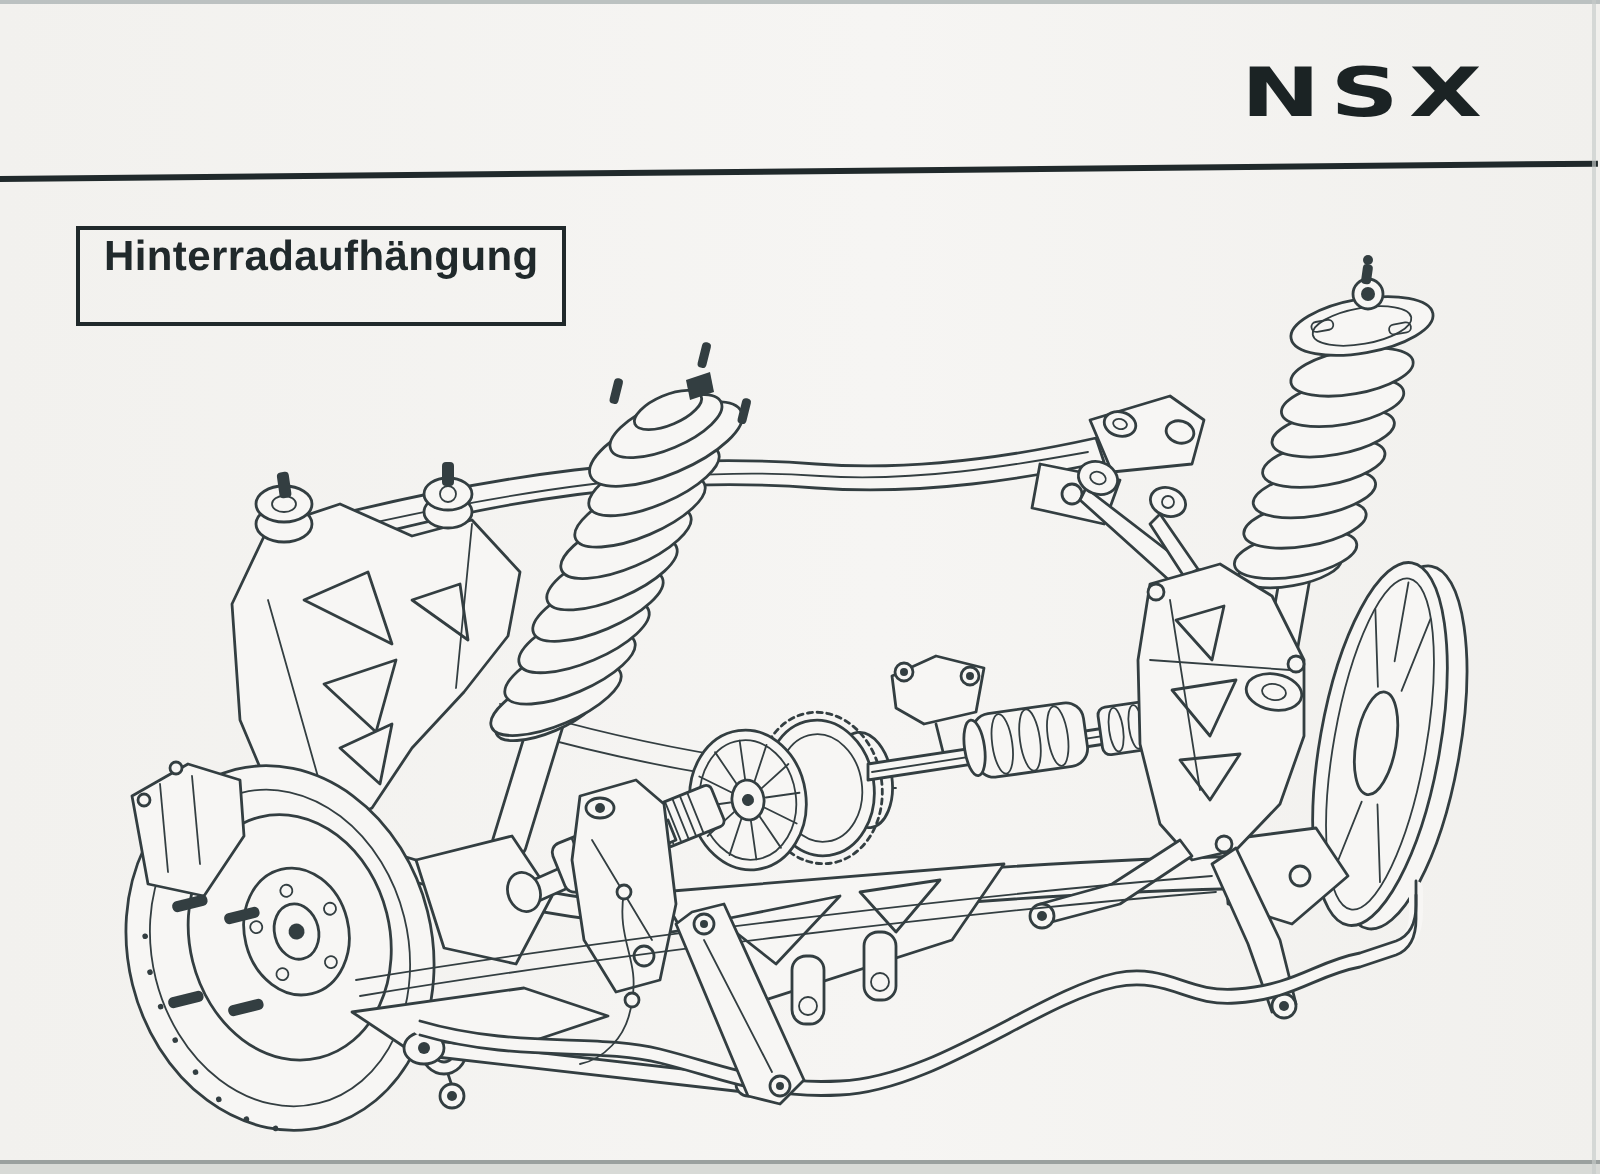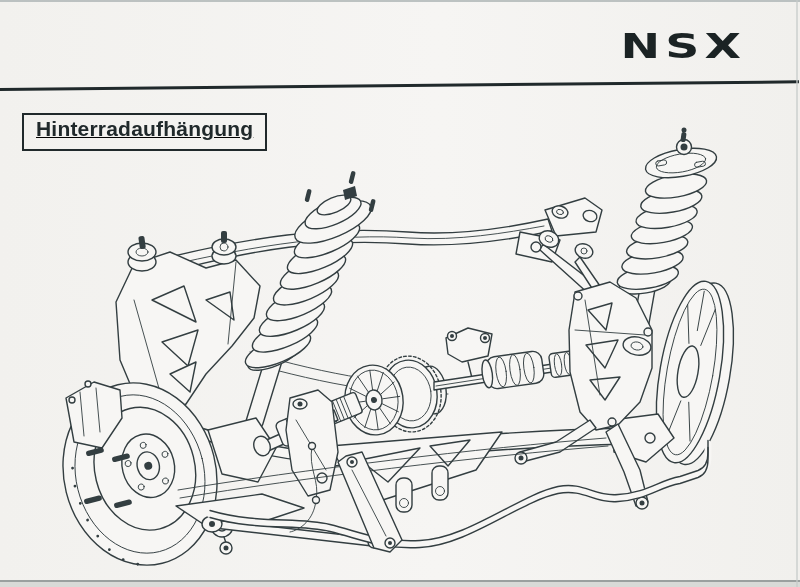--- a/index.html
+++ b/index.html
@@ -20,24 +20,23 @@
     position:absolute; top:28px; right:54px;
     font-family:"DejaVu Sans","Liberation Sans",sans-serif;
     font-weight:700; font-size:37px; line-height:1; color:var(--logo);
     letter-spacing:4px; transform:scaleX(1.28) scaleY(0.92); transform-origin:right center;
   }
   .header-divider{
     position:absolute; left:0; top:88px; width:799px; height:2.6px;
     background:var(--rule); transform:rotate(-0.55deg); transform-origin:left center;
   }
   .section-label-box{
-    position:absolute; left:22px; top:113px;
-    border:2.5px solid var(--rule); padding:2px 12px 8px 12px;
+    position:absolute; left:38px; top:113px;
+    border:2.5px solid var(--rule); padding:2px 12px 20px 12px;
     background:transparent;
-    text-decoration:underline;
   }
   .section-label-box span{
     font-size:21px; font-weight:bold; color:var(--rule); letter-spacing:.2px;
   }
   svg.illustration{position:absolute;left:0;top:0;}
   svg .ln{fill:none;stroke:var(--ink);stroke-width:1.4;stroke-linecap:round;stroke-linejoin:round;}
   svg .thin{stroke-width:.9;}
   svg .fw{fill:#f7f6f4;stroke:var(--ink);stroke-width:1.4;stroke-linejoin:round;}
   svg .fd{fill:var(--ink);stroke:none;}
 </style>

